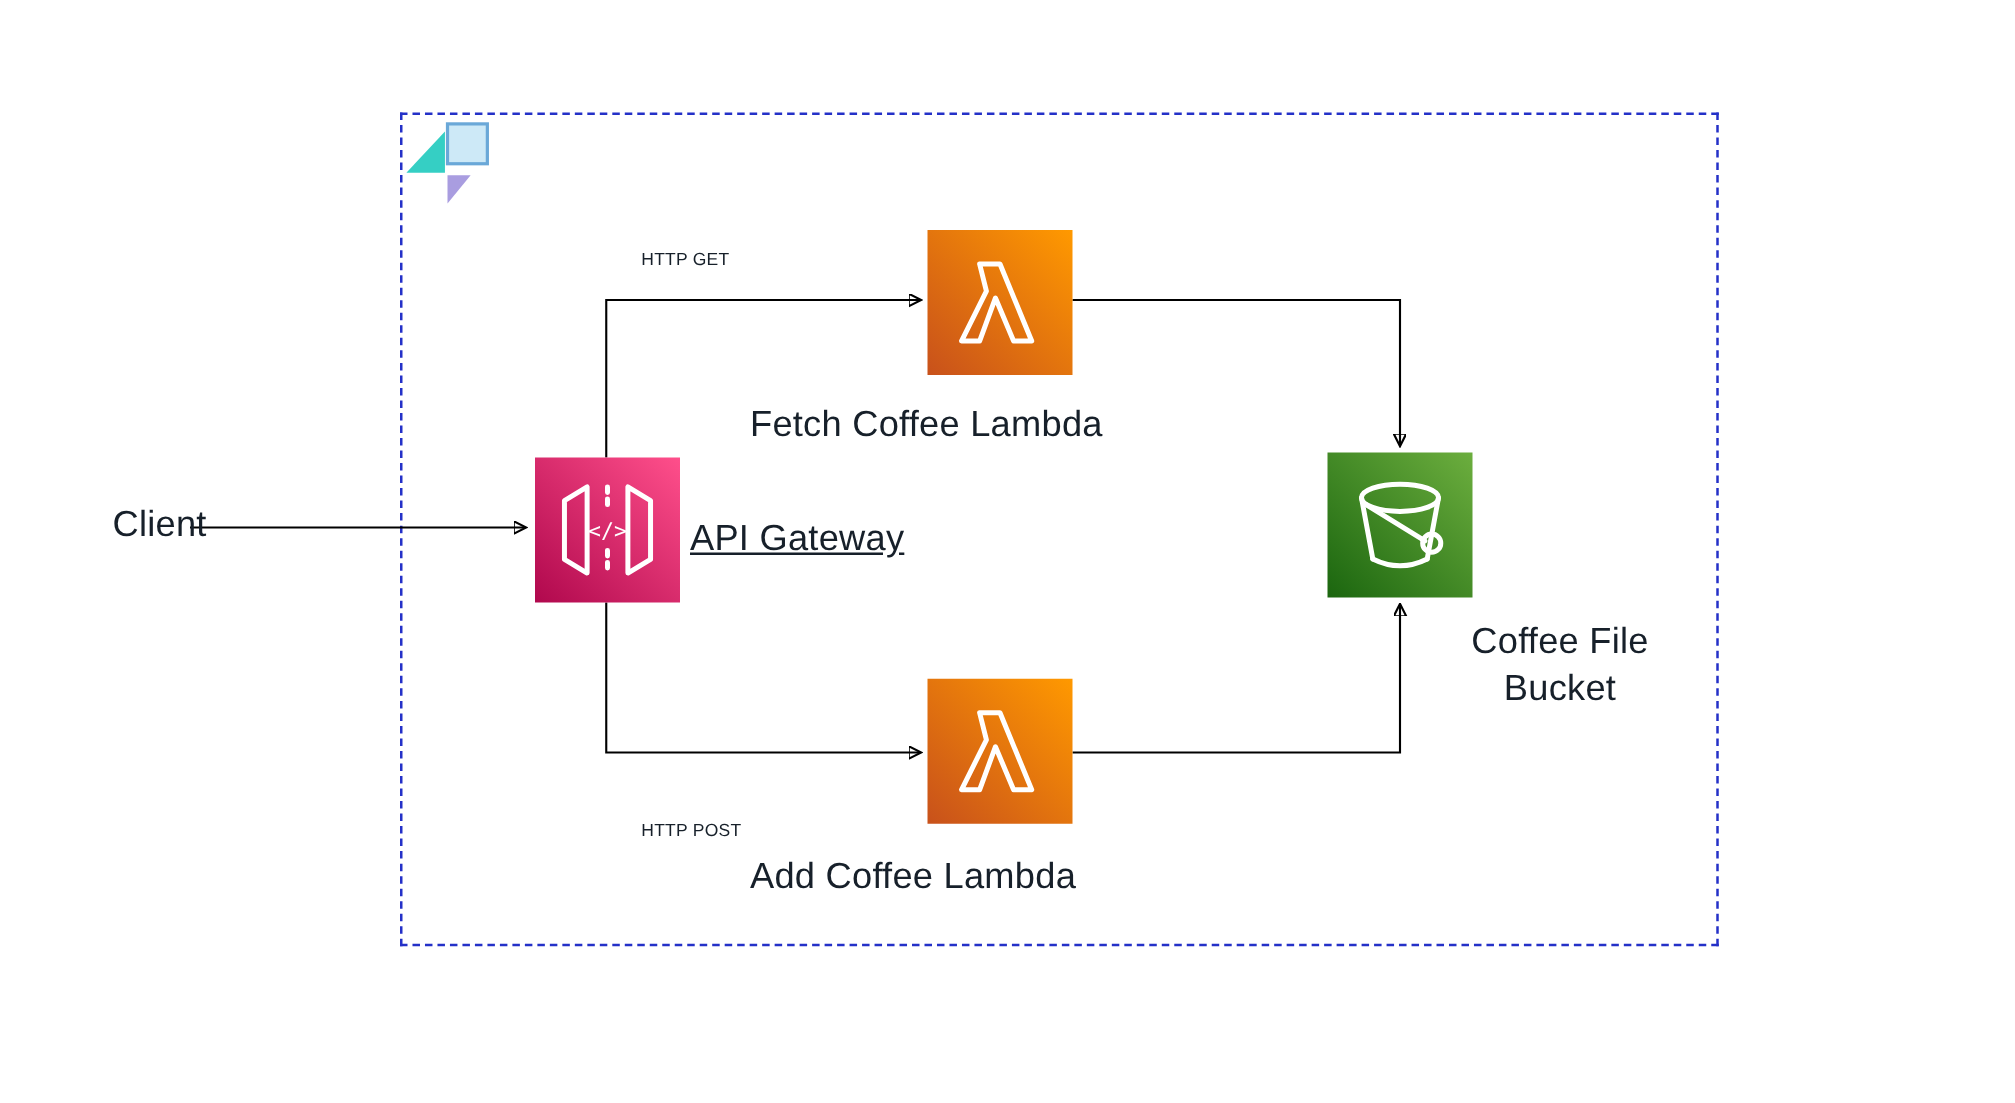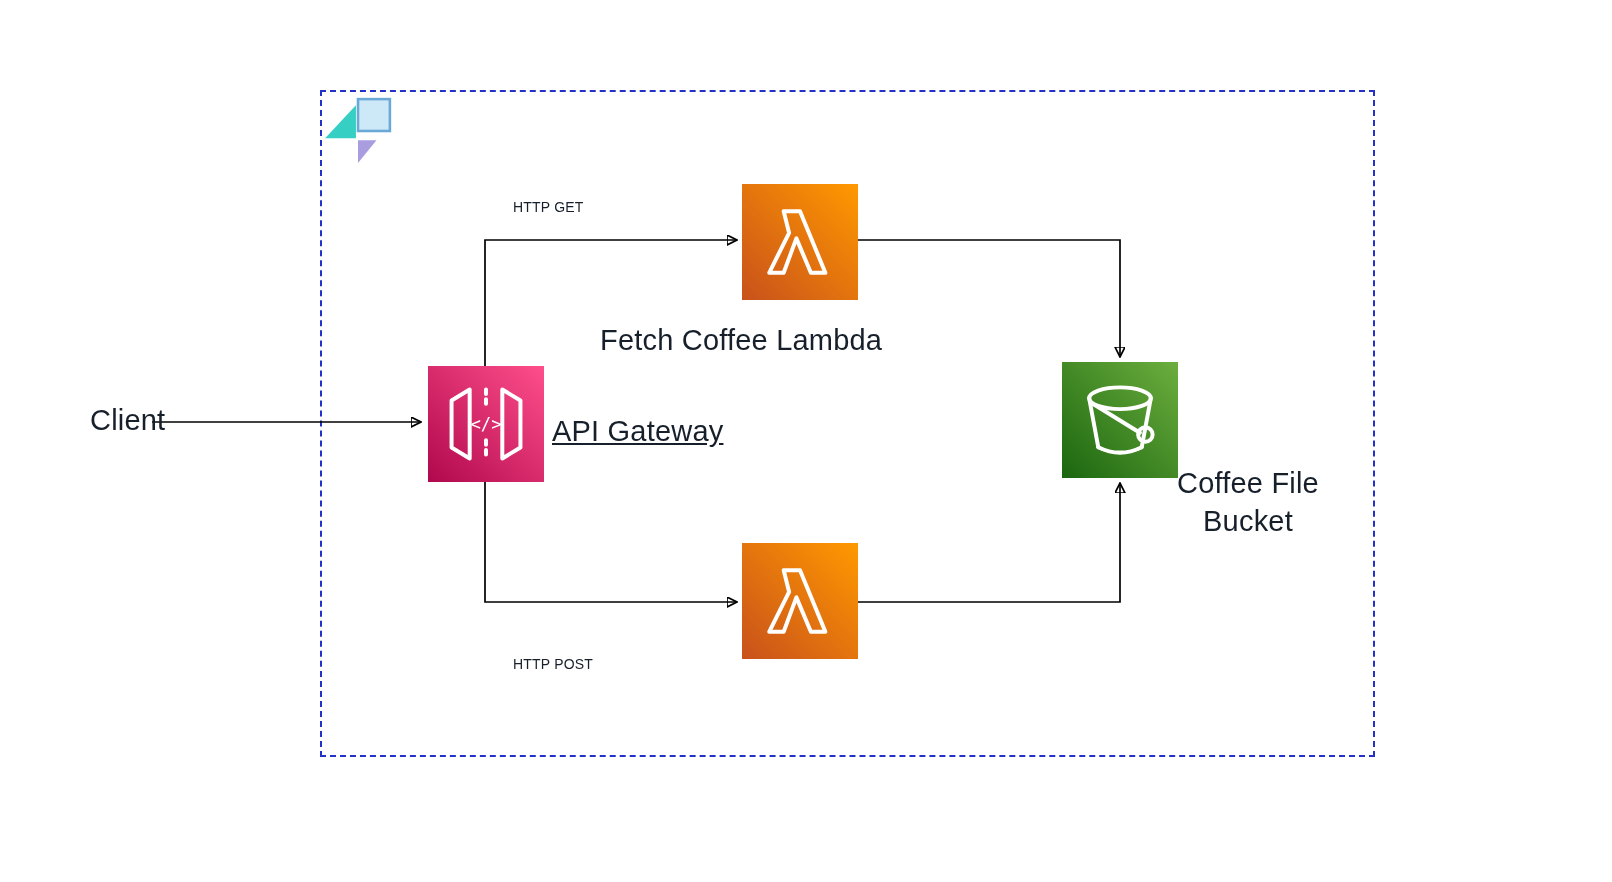--- a/index.html
+++ b/index.html
@@ -56,20 +56,21 @@
     letter-spacing: 0.2px;
     color: var(--text, #17202A);
     white-space: nowrap;
   }
   .label-center { text-align: left; }
   .edge-label { font-size: 14px; }
   .bucket-label {
     white-space: pre-line;
     text-align: center;
     line-height: 38px;
+    margin-top: 30px;
   }
 </style>
 </head>
 <body>
 
 <div class="canvas">
 
   <div class="boundary"></div>
 
   <svg class="logo" viewBox="0 0 70 70" aria-hidden="true">
@@ -112,20 +113,21 @@
       <path class="glyph" d="M23 15 L32 15 L46 49 L38 49 L30 30 L23 49 L15 49 L26 27 Z"></path>
     </svg>
   </div>
   <div class="label label-center" style="left:600px; top:324px; width:400px;">Fetch Coffee Lambda</div>
 
   <div class="node node-lambda" style="left:742px; top:543px;">
     <svg viewBox="0 0 64 64" aria-hidden="true">
       <path class="glyph" d="M23 15 L32 15 L46 49 L38 49 L30 30 L23 49 L15 49 L26 27 Z"></path>
     </svg>
   </div>
+  <div class="label label-center" style="left:600px; top:685px; width:400px;">Add Coffee Lambda</div>
 
   <div class="node node-s3" style="left:1062px; top:362px;">
     <svg viewBox="0 0 64 64" aria-hidden="true">
       <ellipse class="glyph" cx="32" cy="20" rx="17" ry="6"></ellipse>
       <path class="glyph" d="M15 20 L20 47"></path>
       <path class="glyph" d="M49 20 L44 47"></path>
       <path class="glyph" d="M20 47 Q32 53 44 47"></path>
       <path class="glyph" d="M17 23 L43 39"></path>
       <circle class="glyph" cx="46" cy="40" r="4"></circle>
     </svg>

